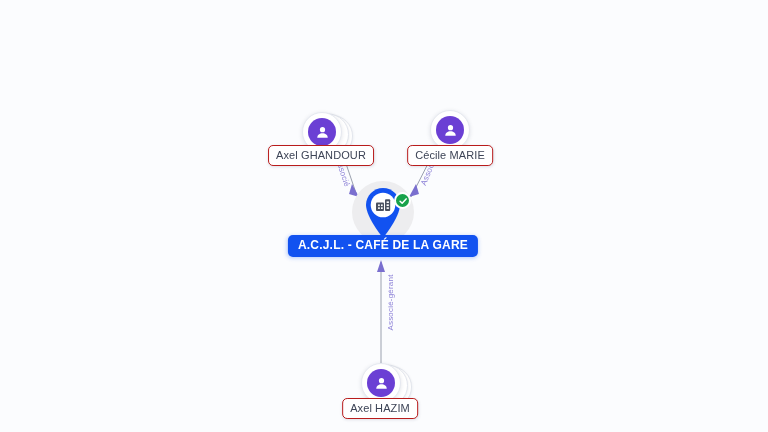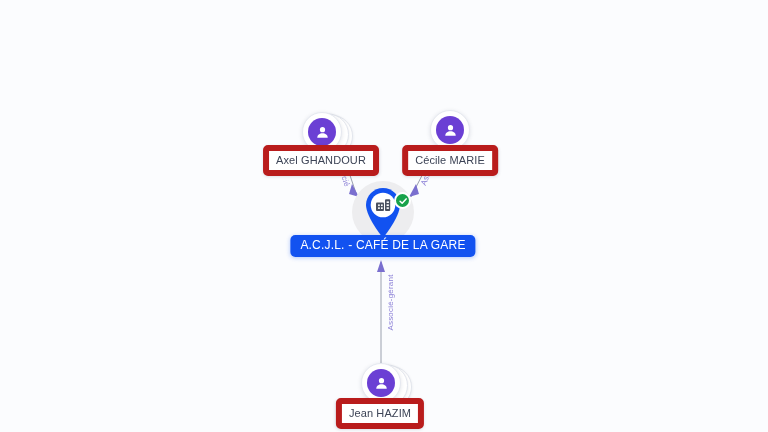--- a/index.html
+++ b/index.html
@@ -79,21 +79,21 @@
     align-items: center;
     justify-content: center;
   }
   .avatar-inner svg { display: block; }
 
   
   .name-chip {
     position: absolute;
     transform: translate(-50%, 0);
     background: #ffffff;
-    border: 6px solid #b91c1c;
+    border: 1px solid #b91c1c;
     border-radius: 5px;
     padding: 3px 7px 4px 7px;
     font-size: 11px;
     line-height: 12px;
     color: #3d4456;
     white-space: nowrap;
     box-shadow: 0 1px 3px rgba(25,35,70,0.12);
     letter-spacing: 0.1px;
   }
 
@@ -141,20 +141,21 @@
     transform: translate(-50%, 0);
     background: #1252f0;
     color: #ffffff;
     border-radius: 5px;
     padding: 4px 10px 5px 10px;
     font-size: 12px;
     line-height: 13px;
     white-space: nowrap;
     letter-spacing: 0.2px;
     box-shadow: 0 1px 4px rgba(18,82,240,0.30);
+    font-weight: bold;
   }
 
   
   .edge-label {
     position: absolute;
     font-size: 8px;
     line-height: 9px;
     color: #8b7fd6;
     white-space: nowrap;
     letter-spacing: 0.2px;
@@ -222,21 +223,21 @@
       <div class="avatar-disc">
         <div class="avatar-inner">
           <svg width="17" height="17" viewBox="0 0 24 24" fill="#ffffff">
             <circle cx="12" cy="8" r="3.7"></circle>
             <path d="M4.6 19.5c0-4 3.4-6.3 7.4-6.3s7.4 2.3 7.4 6.3z"></path>
           </svg>
         </div>
       </div>
     </div>
   </div>
-  <div class="name-chip" style="left:380px; top:398px;">Jean HAZIM</div>
+  <div class="name-chip" style="left:380px; top:398px;">Axel HAZIM</div>
 
   <div class="node" style="left:383px; top:212px;">
     <div class="company-node">
       <div class="company-halo"></div>
       <div class="pin-wrap">
         <svg width="48" height="56" viewBox="0 0 48 56" xmlns="http://www.w3.org/2000/svg">
           <path d="M24 3c-9.4 0-17 7.6-17 17 0 12 17 33 17 33s17-21 17-33c0-9.4-7.6-17-17-17z" fill="#1252f0"></path>
           <circle cx="24" cy="20" r="12.3" fill="#ffffff"></circle>
           <g fill="#4a5160">
             <rect x="17" y="17.5" width="8" height="8.6" rx="1"></rect>

